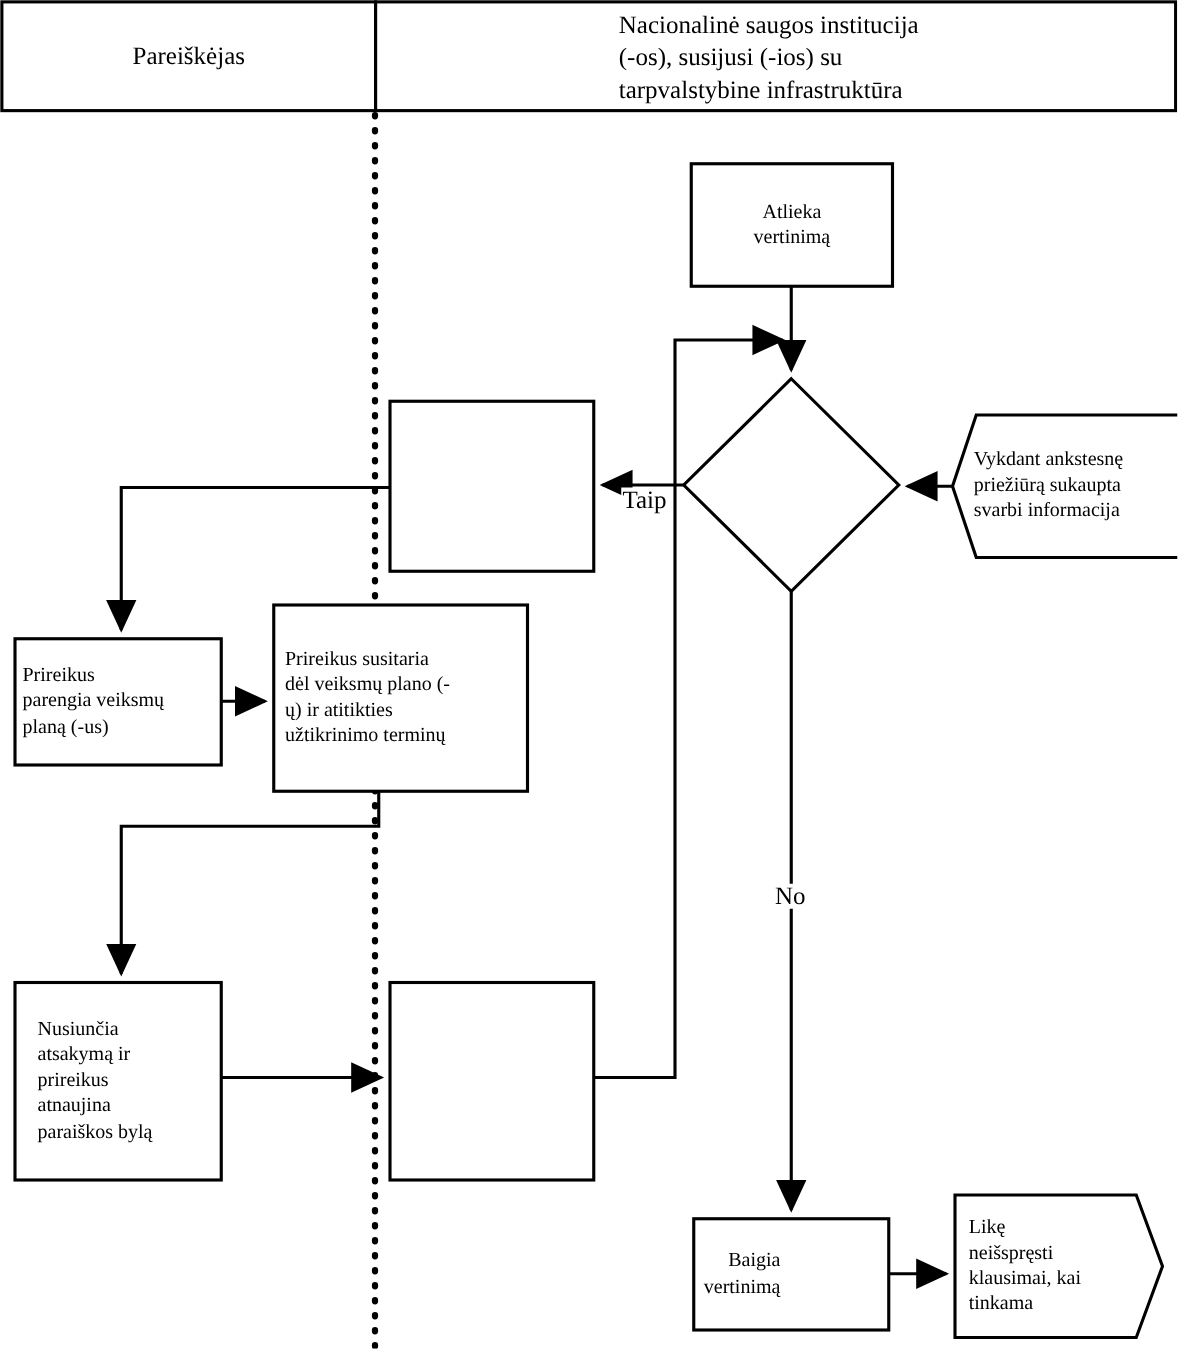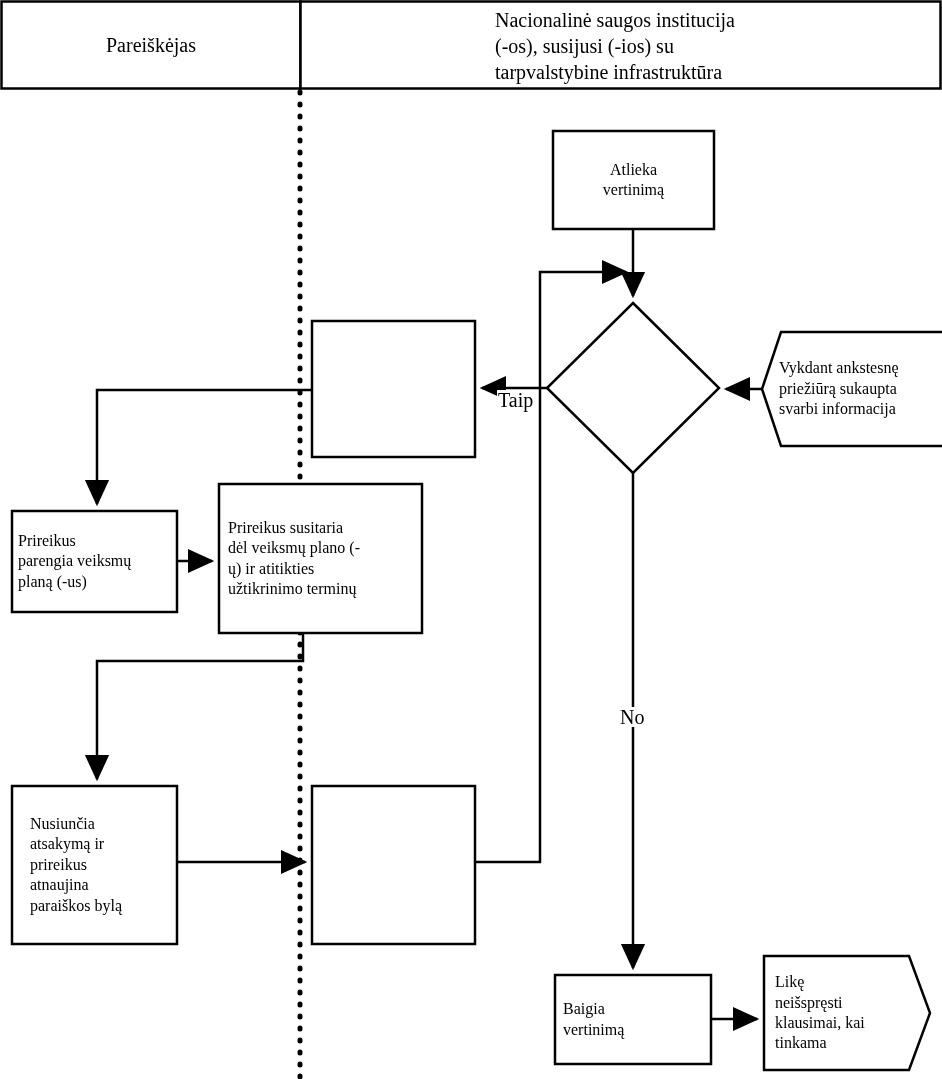--- a/index.html
+++ b/index.html
@@ -144,21 +144,21 @@
 prireikus
 atnaujina
 paraiškos bylą</div>
 
   <div class="node-text left" style="left:228px; top:489px; width:198px; height:139px;">Prireikus susitaria
 dėl veiksmų plano (-
 ų) ir atitikties
 užtikrinimo terminų</div>
 
 
-  <div class="node-text left" style="left:563px; top:975px; width:146px; height:89px;">Baigia
+  <div class="node-text left" style="left:563px; top:975px; width:146px; height:89px;text-align:right;">Baigia
 vertinimą</div>
 
   <div class="node-text left" style="left:775px; top:958px; width:150px; height:110px;">Likę
 neišspręsti
 klausimai, kai
 tinkama</div>
 
   <div class="edge-label" style="left:497px; top:378px;margin-top:12px;">Taip</div>
 
   <div class="edge-label" style="left:619px; top:707px;">No</div>

